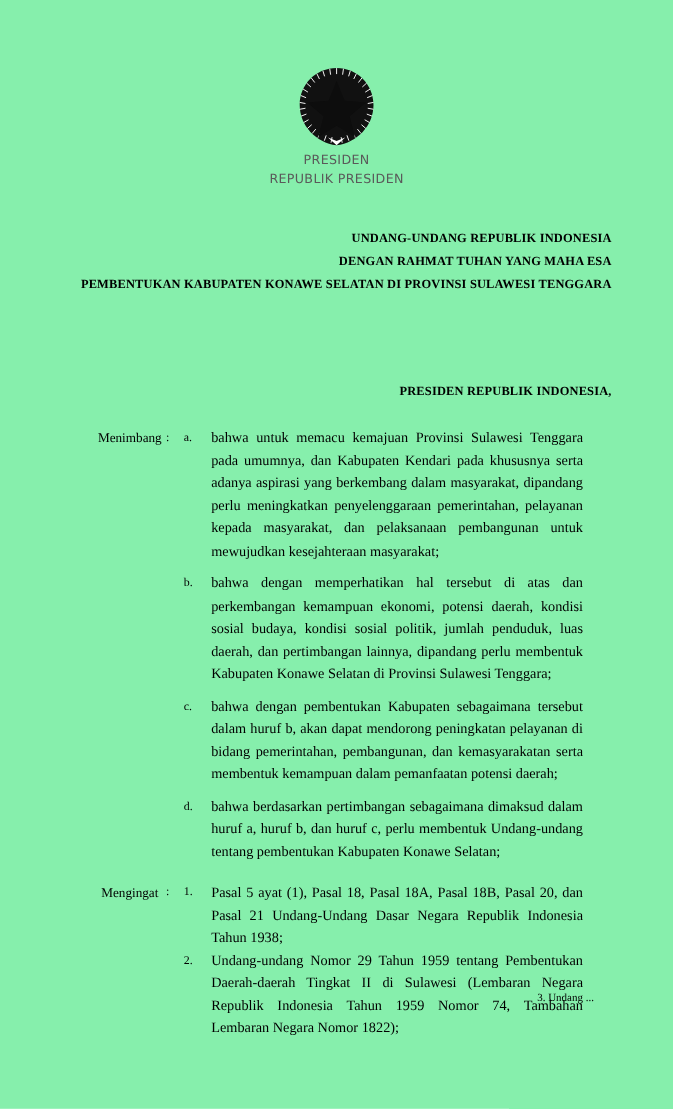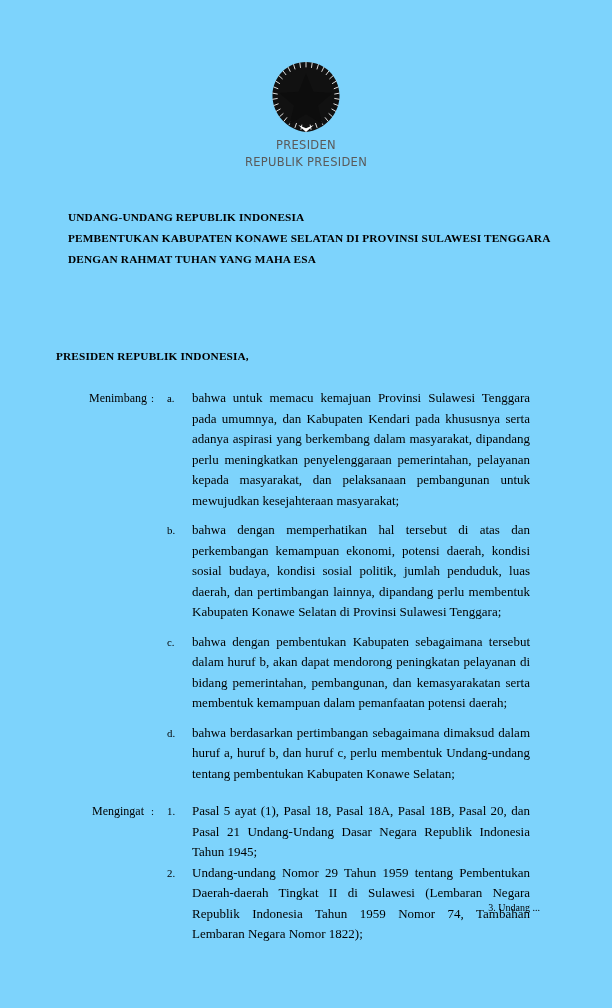--- a/index.html
+++ b/index.html
@@ -14,21 +14,21 @@
     font-family: "Liberation Serif", "DejaVu Serif", serif;
     color: #000000;
     overflow: hidden;
   }
 
   .page {
     position: absolute;
     left: 0; top: 0;
     width: 612px;
     height: 1008px;
-    background: #7dd3fc;
+    background: #86efac;
   }
 
   
   .emblem-block {
     position: absolute;
     left: 0;
     top: 58px;
     width: 612px;
     text-align: center;
   }
@@ -43,38 +43,38 @@
     font-size: 11.5px;
     line-height: 14.5px;
     color: #5a5a5a;
     letter-spacing: 0.3px;
     margin-top: 2px;
   }
 
   
   .title-block {
     position: absolute;
-    left: 68px;
+    left: 56px;
     top: 207px;
     width: 500px;
-    text-align: left;
+    text-align: right;
     font-weight: bold;
     font-size: 11.3px;
     line-height: 21px;
     letter-spacing: 0.15px;
   }
   .title-line { white-space: nowrap; }
   .title-line.wrap { white-space: normal; }
 
   .subtitle-block {
     position: absolute;
     left: 56px;
     top: 350px;
     width: 500px;
-    text-align: left;
+    text-align: right;
     font-weight: bold;
     font-size: 11.3px;
     letter-spacing: 0.15px;
   }
 
   
   .clause-area {
     position: absolute;
     left: 0;
     top: 388px;
@@ -199,22 +199,22 @@
 
         <polygon points="50,20 59.4,43.2 84.3,45.0 65.2,61.2 71.3,85.4 50,72.2 28.7,85.4 34.8,61.2 15.7,45.0 40.6,43.2" fill="#0d0d0d"></polygon>
       </g>
     </svg>
     <div class="emblem-caption">PRESIDEN</div>
     <div class="emblem-caption">REPUBLIK PRESIDEN</div>
   </div>
 
   <div class="title-block">
     <div class="title-line">UNDANG-UNDANG REPUBLIK INDONESIA</div>
+    <div class="title-line">DENGAN RAHMAT TUHAN YANG MAHA ESA</div>
     <div class="title-line wrap">PEMBENTUKAN KABUPATEN KONAWE SELATAN DI PROVINSI SULAWESI TENGGARA</div>
-    <div class="title-line">DENGAN RAHMAT TUHAN YANG MAHA ESA</div>
   </div>
 
   <div class="subtitle-block">PRESIDEN REPUBLIK INDONESIA,</div>
 
   <div class="clause-area">
 
     <div class="clause-row">
       <span class="row-label">Menimbang</span>
       <span class="row-colon">:</span>
       <span class="row-marker">a.</span>
@@ -238,21 +238,21 @@
       <span class="row-marker">d.</span>
       <div class="row-text">bahwa berdasarkan pertimbangan sebagaimana dimaksud dalam huruf a, huruf b, dan huruf c, perlu membentuk Undang-undang tentang pembentukan Kabupaten Konawe Selatan;</div>
     </div>
 
     <div class="group-gap"></div>
 
     <div class="clause-row">
       <span class="row-label">Mengingat</span>
       <span class="row-colon">:</span>
       <span class="row-marker">1.</span>
-      <div class="row-text">Pasal 5 ayat (1), Pasal 18, Pasal 18A, Pasal 18B, Pasal 20, dan Pasal 21 Undang-Undang Dasar Negara Republik Indonesia Tahun 1945;</div>
+      <div class="row-text">Pasal 5 ayat (1), Pasal 18, Pasal 18A, Pasal 18B, Pasal 20, dan Pasal 21 Undang-Undang Dasar Negara Republik Indonesia Tahun 1938;</div>
     </div>
 
     <div class="clause-row">
       <span class="row-marker">2.</span>
       <div class="row-text">Undang-undang Nomor 29 Tahun 1959 tentang Pembentukan Daerah-daerah Tingkat II di Sulawesi (Lembaran Negara Republik Indonesia Tahun 1959 Nomor 74, Tambahan Lembaran Negara Nomor 1822);</div>
     </div>
 
   </div>
 
   <div class="footer-note">3. Undang ...</div>

